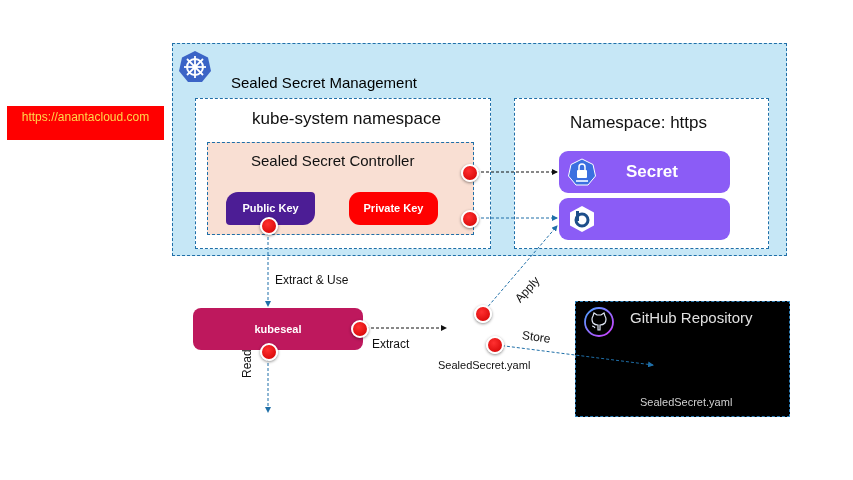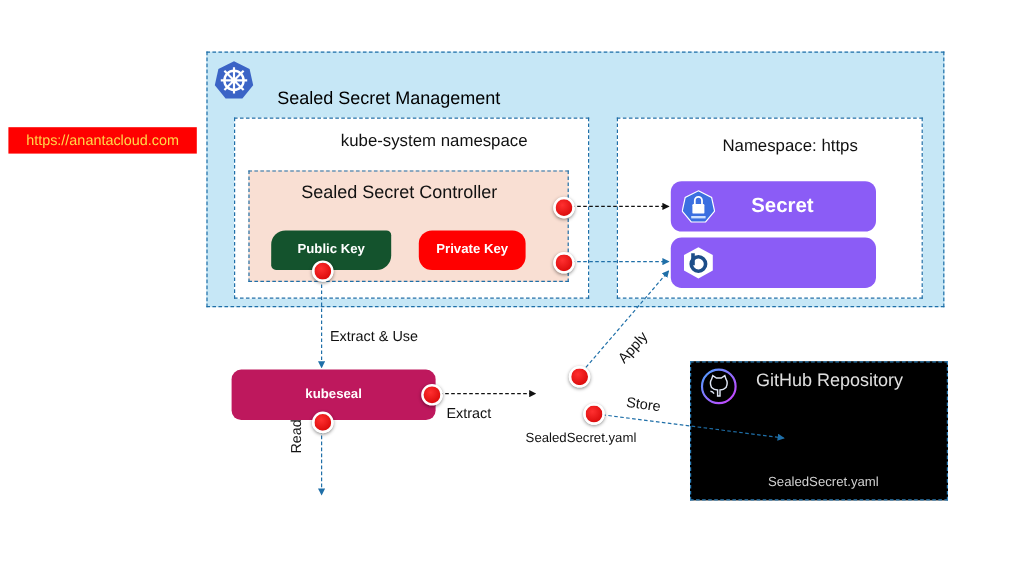--- a/index.html
+++ b/index.html
@@ -1,34 +1,34 @@
 <!DOCTYPE html>
 <html><head>
 <meta charset="utf-8">
 <style>
   html, body { margin:0; padding:0; }
   body { width:853px; height:480px; position:relative; background:#ffffff; overflow:hidden;
          font-family:"Liberation Sans", "DejaVu Sans", sans-serif; color:#111; }
   .abs { position:absolute; }
-  .url-badge { left:7px; top:106px; width:157px; height:22px; background:#ff0000; color:#ffd84a;
+  .url-badge { left:7px; top:106px; width:157px; height:34px; background:#ff0000; color:#ffd84a;
                font-size:12px; line-height:22px; text-align:center; }
   .cluster { left:172px; top:43px; width:615px; height:213px; background:#c6e7f6;
              border:1px dashed #1f6fa8; box-sizing:border-box; }
   .cluster-title { left:231px; top:54px; font-size:15px; color:#000000;margin-top:20px; }
   .k8s-logo { left:178px; top:50px; width:34px; height:34px; }
   .ns-box { background:#ffffff; border:1px dashed #1f6fa8; box-sizing:border-box; }
   .ns-sys { left:195px; top:98px; width:296px; height:151px; }
   .ns-stage { left:514px; top:98px; width:255px; height:151px; }
-  .ns-title { font-size:14px; color:#111;margin-left:32px; }
+  .ns-title { font-size:17px; color:#111; }
   .controller { left:207px; top:142px; width:267px; height:93px; background:#f9dfd3;
                 border:1px dashed #1f6fa8; box-sizing:border-box; }
   .controller-title { left:251px; top:152px; font-size:15px; color:#111; }
   .pill { color:#fff; font-size:11px; font-weight:bold; text-align:center; line-height:33px;
           border-radius:12px 4px 12px 4px; }
-  .pill-pub { left:226px; top:192px; width:100px; height:33px; background:#14532d; }
+  .pill-pub { left:226px; top:192px; width:89px; height:33px; background:#4c1d95; }
   .pill-priv { left:349px; top:192px; width:89px; height:33px; background:#ff0000;border-radius:11px; }
   .res { background:#8b5cf6; color:#fff; border-radius:9px; font-size:17px; font-weight:bold; }
   .res-secret { left:559px; top:151px; width:171px; height:42px; }
   .res-sealed { left:559px; top:198px; width:171px; height:42px; }
   .res-label { position:absolute; top:0; line-height:42px; }
   .res-icon { position:absolute; left:9px; top:7px; width:28px; height:28px; }
   .kubeseal { left:193px; top:308px; width:170px; height:42px; background:#be185d; color:#fff;
               border-radius:8px; font-size:11px; font-weight:bold; line-height:42px; text-align:center; }
   .dot { width:14px; height:14px; border-radius:50%; background:radial-gradient(circle at 40% 35%, #ff3030, #d00000);
          border:2px solid #fff; box-shadow:0 1px 3px rgba(0,0,0,0.45); }

